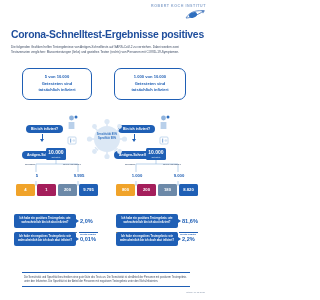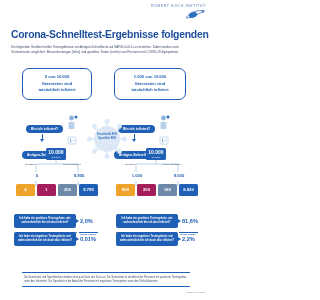--- a/index.html
+++ b/index.html
@@ -183,21 +183,21 @@
         <svg width="22" height="11" viewBox="0 0 22 11">
           <path d="M2 9 C6 2, 14 1, 20 2" stroke="#5b87c4" stroke-width="0.9" fill="none"></path>
           <path d="M2 9 C7 9, 13 6, 20 2" stroke="#5b87c4" stroke-width="0.9" fill="none"></path>
           <ellipse cx="9" cy="6" rx="4.2" ry="2.6" transform="rotate(-22 9 6)" fill="#2f6fbf"></ellipse>
           <path d="M17 1 L21 1.6 L19 4.6 Z" fill="#5b87c4"></path>
         </svg>
       </div>
     </div>
   </div>
 
-  <h1 class="title">Corona-Schnelltest-Ergebnisse folgenden</h1>
+  <h1 class="title">Corona-Schnelltest-Ergebnisse positives</h1>
   <p class="intro">Die folgenden Grafiken helfen Testergebnisse von Antigen-Schnelltests auf SARS-CoV-2 zu verstehen. Dabei werden zwei Testszenarien verglichen: Massentestungen (links) und gezieltes Testen (rechts) von Personen mit COVID-19-Symptomen.</p>
 
   <div class="prev-box left">
     <div class="prev-inner">
       <span class="big">5 von 10.000</span>
       <span class="big">Getesteten sind</span>
       <span class="big">tatsächlich infiziert</span>
     </div>
   </div>
   <div class="prev-box right">

